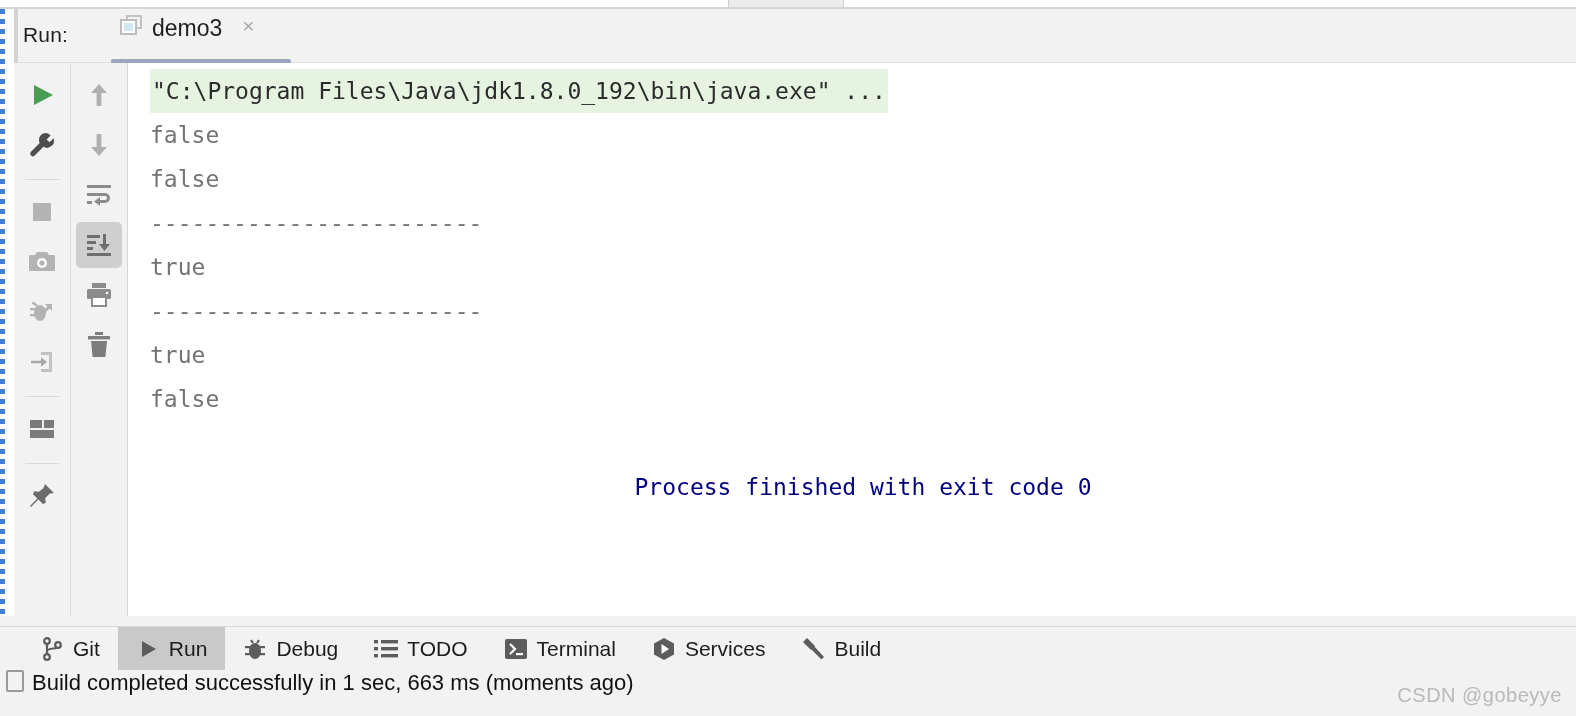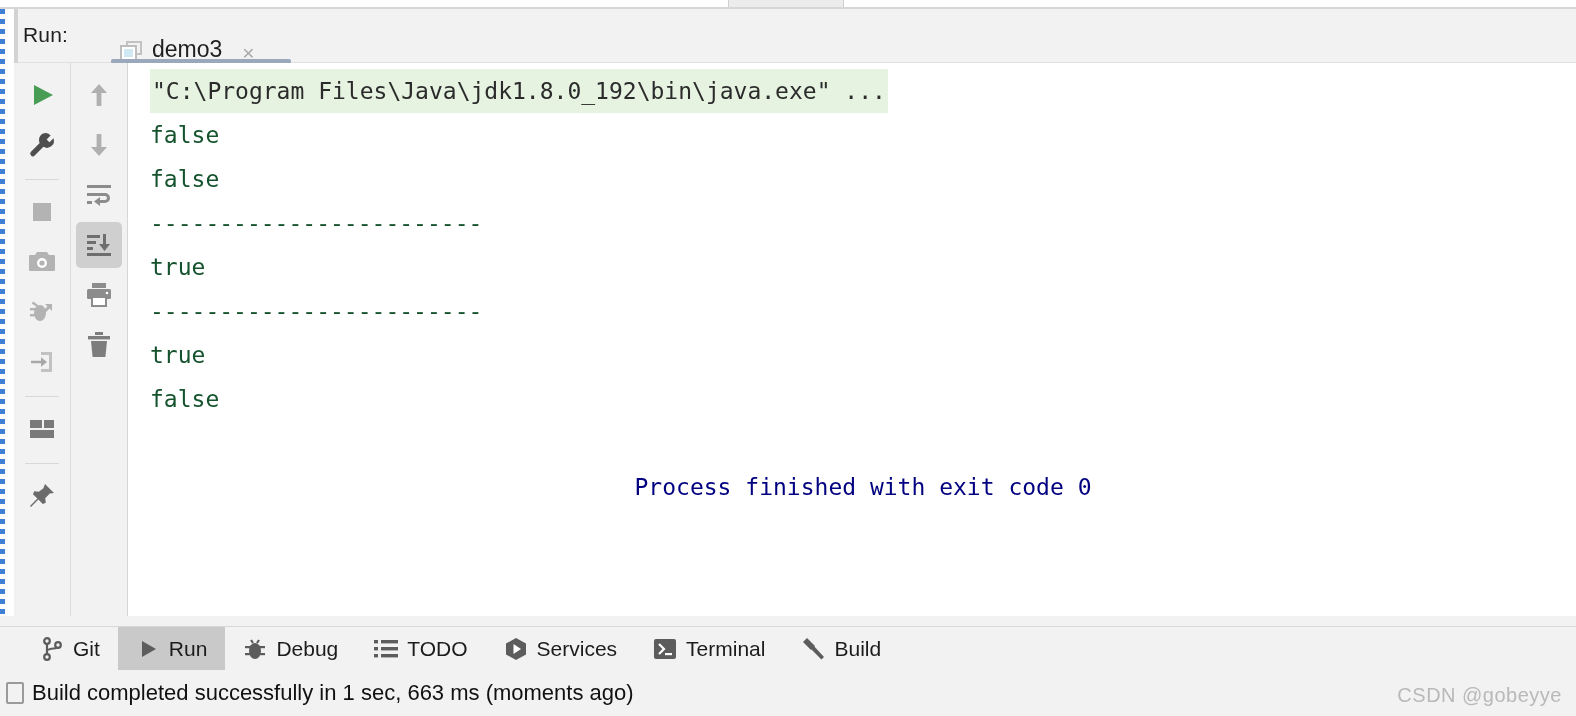--- a/index.html
+++ b/index.html
@@ -72,21 +72,21 @@
     left: 5px; top: 14px;
     font-size: 21px;
     color: #1f1f1f;
     letter-spacing: .2px;
   }
   .run-tab {
     position: absolute;
     left: 93px; top: 6px;
     height: 48px;
     display: flex;
-    align-items: flex-end;
+    align-items: flex-start;
     gap: 9px;
     padding: 0 8px;
   }
   .tab-underline {
     position: absolute;
     left: 93px; top: 50px;
     width: 180px; height: 5px;
     background: #9aa7bd;
     border-radius: 2px;
   }
@@ -132,21 +132,21 @@
     width: 1448px; height: 553px;
     background: #ffffff;
     overflow: hidden;
   }
   .console-inner { padding: 6px 0 0 22px; }
   .cline {
     font-family: "DejaVu Sans Mono", "Liberation Mono", monospace;
     font-size: 23px;
     line-height: 44px;
     height: 44px;
-    color: #14532d;
+    color: #737373;
     white-space: pre;
     letter-spacing: 0px;
   }
   .cline.cmd {
     background: #e6f3e1;
     display: inline-block;
     padding: 0 2px;
     color: #2b2b2b;
   }
   .cline.exit { color: #000080; }
@@ -177,21 +177,21 @@
     display: flex; align-items: center; justify-content: center;
   }
 
   
   .status-bar {
     position: absolute;
     left: 0; top: 670px;
     width: 1576px; height: 46px;
     background: #f2f2f2;
     display: flex;
-    align-items: center;
+    align-items: flex-start;
     padding-left: 6px;
   }
   .status-icon {
     width: 18px; height: 22px;
     border: 2px solid #9a9a9a;
     border-radius: 2px;
     margin-right: 8px;
     flex: 0 0 auto;
   }
   .status-text { font-size: 22px; color: #111111; }
@@ -453,40 +453,40 @@
             <rect x="0" y="9" width="4" height="3.4" fill="#5c5c5c"></rect>
             <rect x="7" y="9" width="17" height="3.4" fill="#5c5c5c"></rect>
             <rect x="0" y="16" width="4" height="3.4" fill="#5c5c5c"></rect>
             <rect x="7" y="16" width="17" height="3.4" fill="#5c5c5c"></rect>
           </svg>
         </span>
         <span>TODO</span>
       </div>
       <div class="btab">
         <span class="glyph">
-          <svg width="24" height="24" viewBox="0 0 24 24">
-            <polygon points="12,1 22,6.5 22,17.5 12,23 2,17.5 2,6.5" fill="#5c5c5c"></polygon>
-            <polygon points="9.5,7 17,12 9.5,17" fill="#ffffff"></polygon>
-          </svg>
-        </span>
-        <span>Services</span>
-      </div>
-      <div class="btab">
-        <span class="glyph">
           <svg width="24" height="22" viewBox="0 0 24 22">
             <rect x="1" y="1" width="22" height="20" rx="2" fill="#5c5c5c"></rect>
             <path d="M6 6l5 5-5 5" stroke="#ffffff" stroke-width="2.2" fill="none"></path>
             <rect x="12" y="15" width="7" height="2.2" fill="#ffffff"></rect>
           </svg>
         </span>
         <span>Terminal</span>
       </div>
       <div class="btab">
         <span class="glyph">
           <svg width="24" height="24" viewBox="0 0 24 24">
+            <polygon points="12,1 22,6.5 22,17.5 12,23 2,17.5 2,6.5" fill="#5c5c5c"></polygon>
+            <polygon points="9.5,7 17,12 9.5,17" fill="#ffffff"></polygon>
+          </svg>
+        </span>
+        <span>Services</span>
+      </div>
+      <div class="btab">
+        <span class="glyph">
+          <svg width="24" height="24" viewBox="0 0 24 24">
             <path d="M2 5l4-4 8 8-4 4z" fill="#5c5c5c"></path>
             <path d="M9 11l3-3 11 12-2.6 2.6z" fill="#5c5c5c"></path>
           </svg>
         </span>
         <span>Build</span>
       </div>
     </div>
 
   <div class="status-bar">
     <span class="status-icon"></span>

